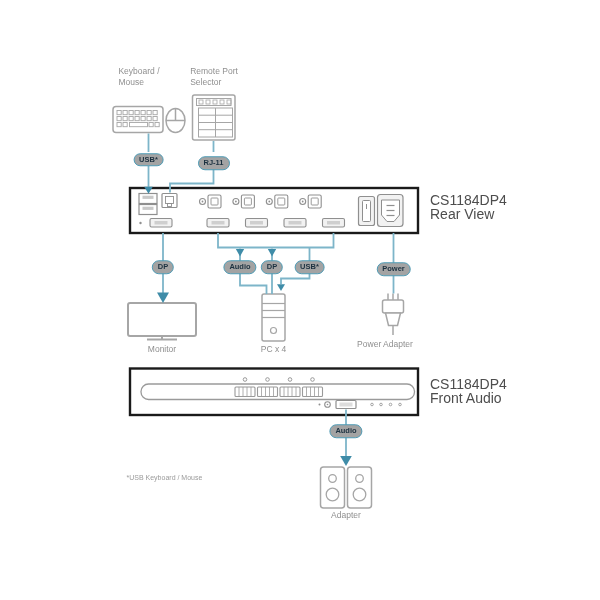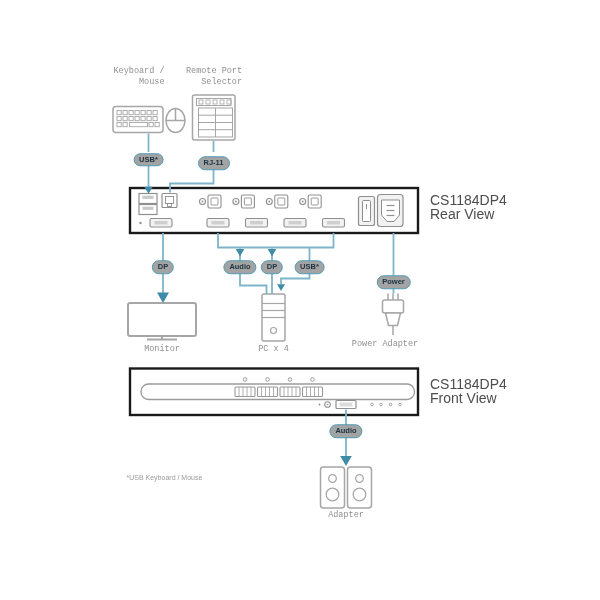--- a/index.html
+++ b/index.html
@@ -9,21 +9,21 @@
   }
   .canvas svg{position:absolute;left:0;top:0;}
   .pill{
     position:absolute;transform:translate(-50%,-50%);
     background:#a3a3a3;border:1.5px solid #4f9cb6;border-radius:8px;
     font-size:7.5px;font-weight:bold;color:#1c3140;
     padding:2px 5px;line-height:1;white-space:nowrap;z-index:3;
   }
   .lbl{
     position:absolute;transform:translateX(-50%);
-    color:#8f8f8f;font-size:8.5px;line-height:10.5px;text-align:right;white-space:nowrap;z-index:2;font-family:Liberation Mono, monospace;
+    color:#8f8f8f;font-size:8.5px;line-height:10.5px;text-align:left;white-space:nowrap;z-index:2;
   }
   .title{
     position:absolute;color:#4d4d4d;font-size:14px;line-height:14px;z-index:2;white-space:nowrap;
   }
   .footnote{position:absolute;color:#9a9a9a;font-size:7px;z-index:2;white-space:nowrap;}
 </style>
 </head>
 <body>
 
 <div class="canvas">
@@ -224,29 +224,29 @@
 
   <div class="title" style="left:430px;top:193px">
     <div>CS1184DP4</div>
     <div>Rear View</div>
   </div>
 
   <span class="pill" style="left:163px;top:267px">DP</span>
   <span class="pill" style="left:240px;top:267px">Audio</span>
   <span class="pill" style="left:272px;top:267px">DP</span>
   <span class="pill" style="left:309.5px;top:267px">USB*</span>
-  <span class="pill" style="left:393.5px;top:282px">Power</span>
+  <span class="pill" style="left:393.5px;top:269px">Power</span>
 
   <div class="lbl" style="left:162px;top:343.5px">Monitor</div>
   <div class="lbl" style="left:273.5px;top:344px">PC x 4</div>
   <div class="lbl" style="left:385px;top:339px">Power Adapter</div>
 
   <div class="title" style="left:430px;top:377px">
     <div>CS1184DP4</div>
-    <div>Front View</div>
+    <div>Front Audio</div>
   </div>
 
   <span class="pill" style="left:346px;top:431px">Audio</span>
   <div class="lbl" style="left:346px;top:510px">Adapter</div>
 
   <div class="footnote" style="left:126.5px;top:474px">*USB Keyboard / Mouse</div>
 
 </div>
 
 </body></html>

